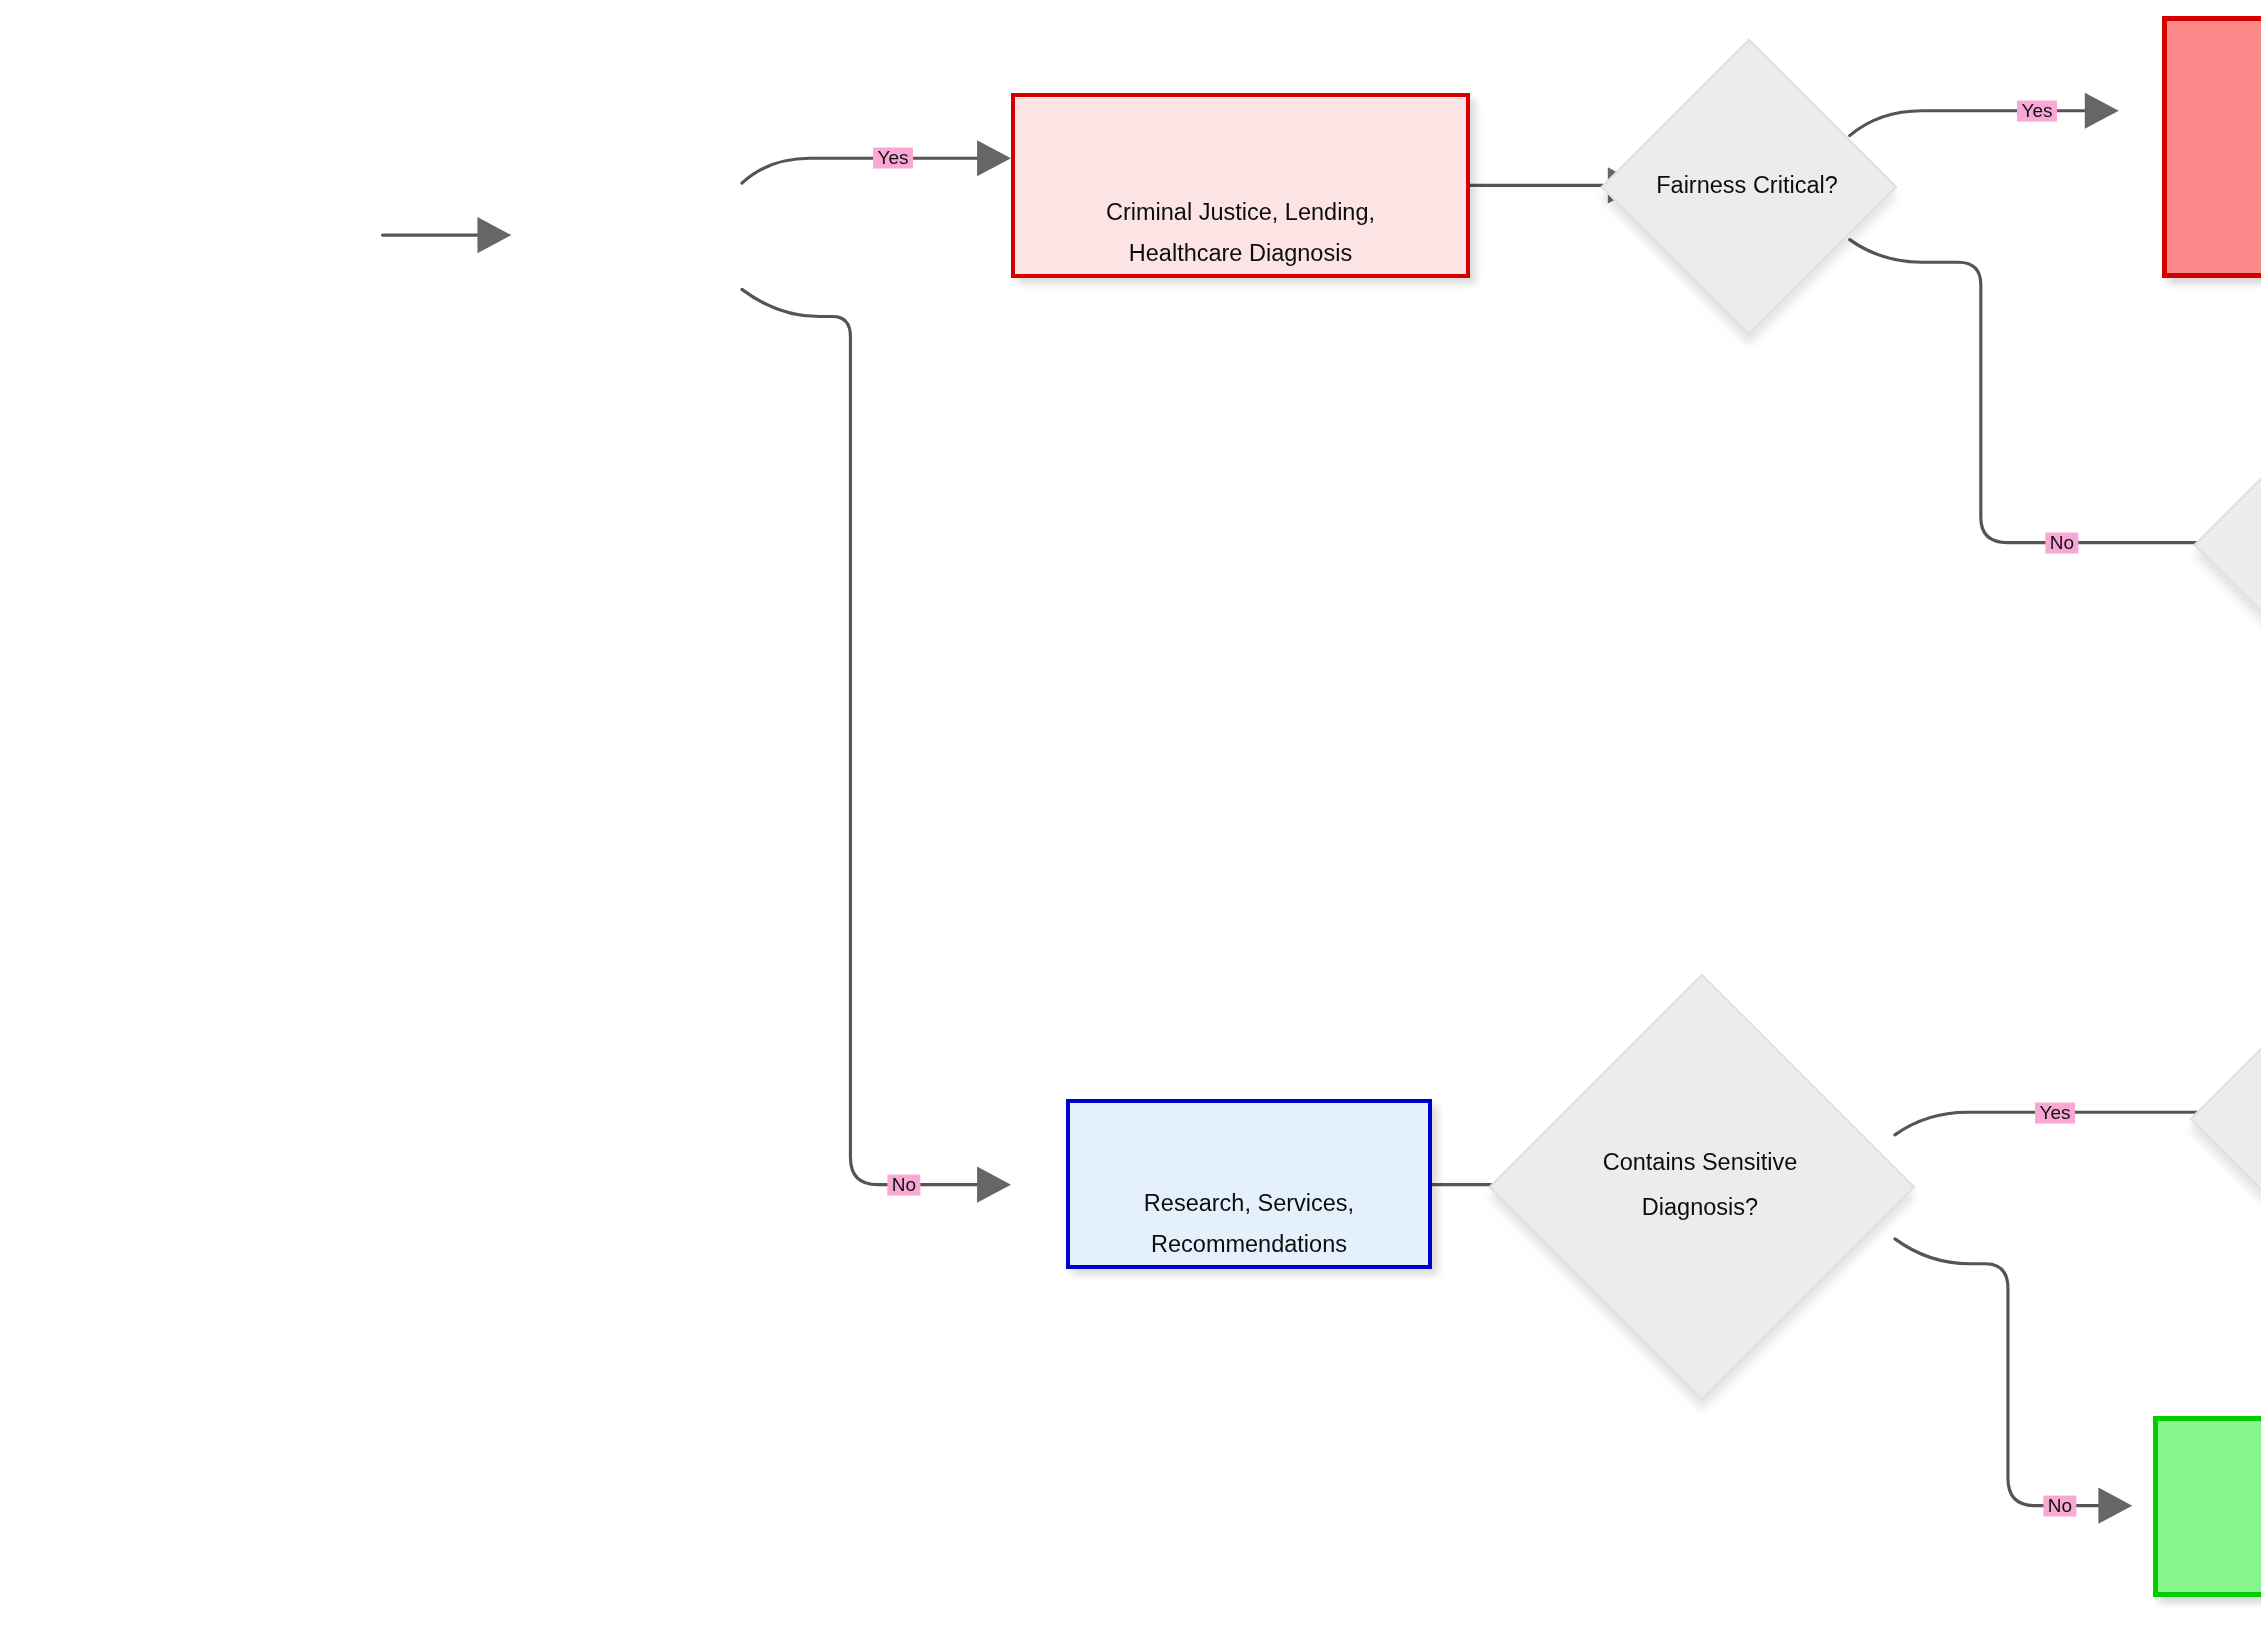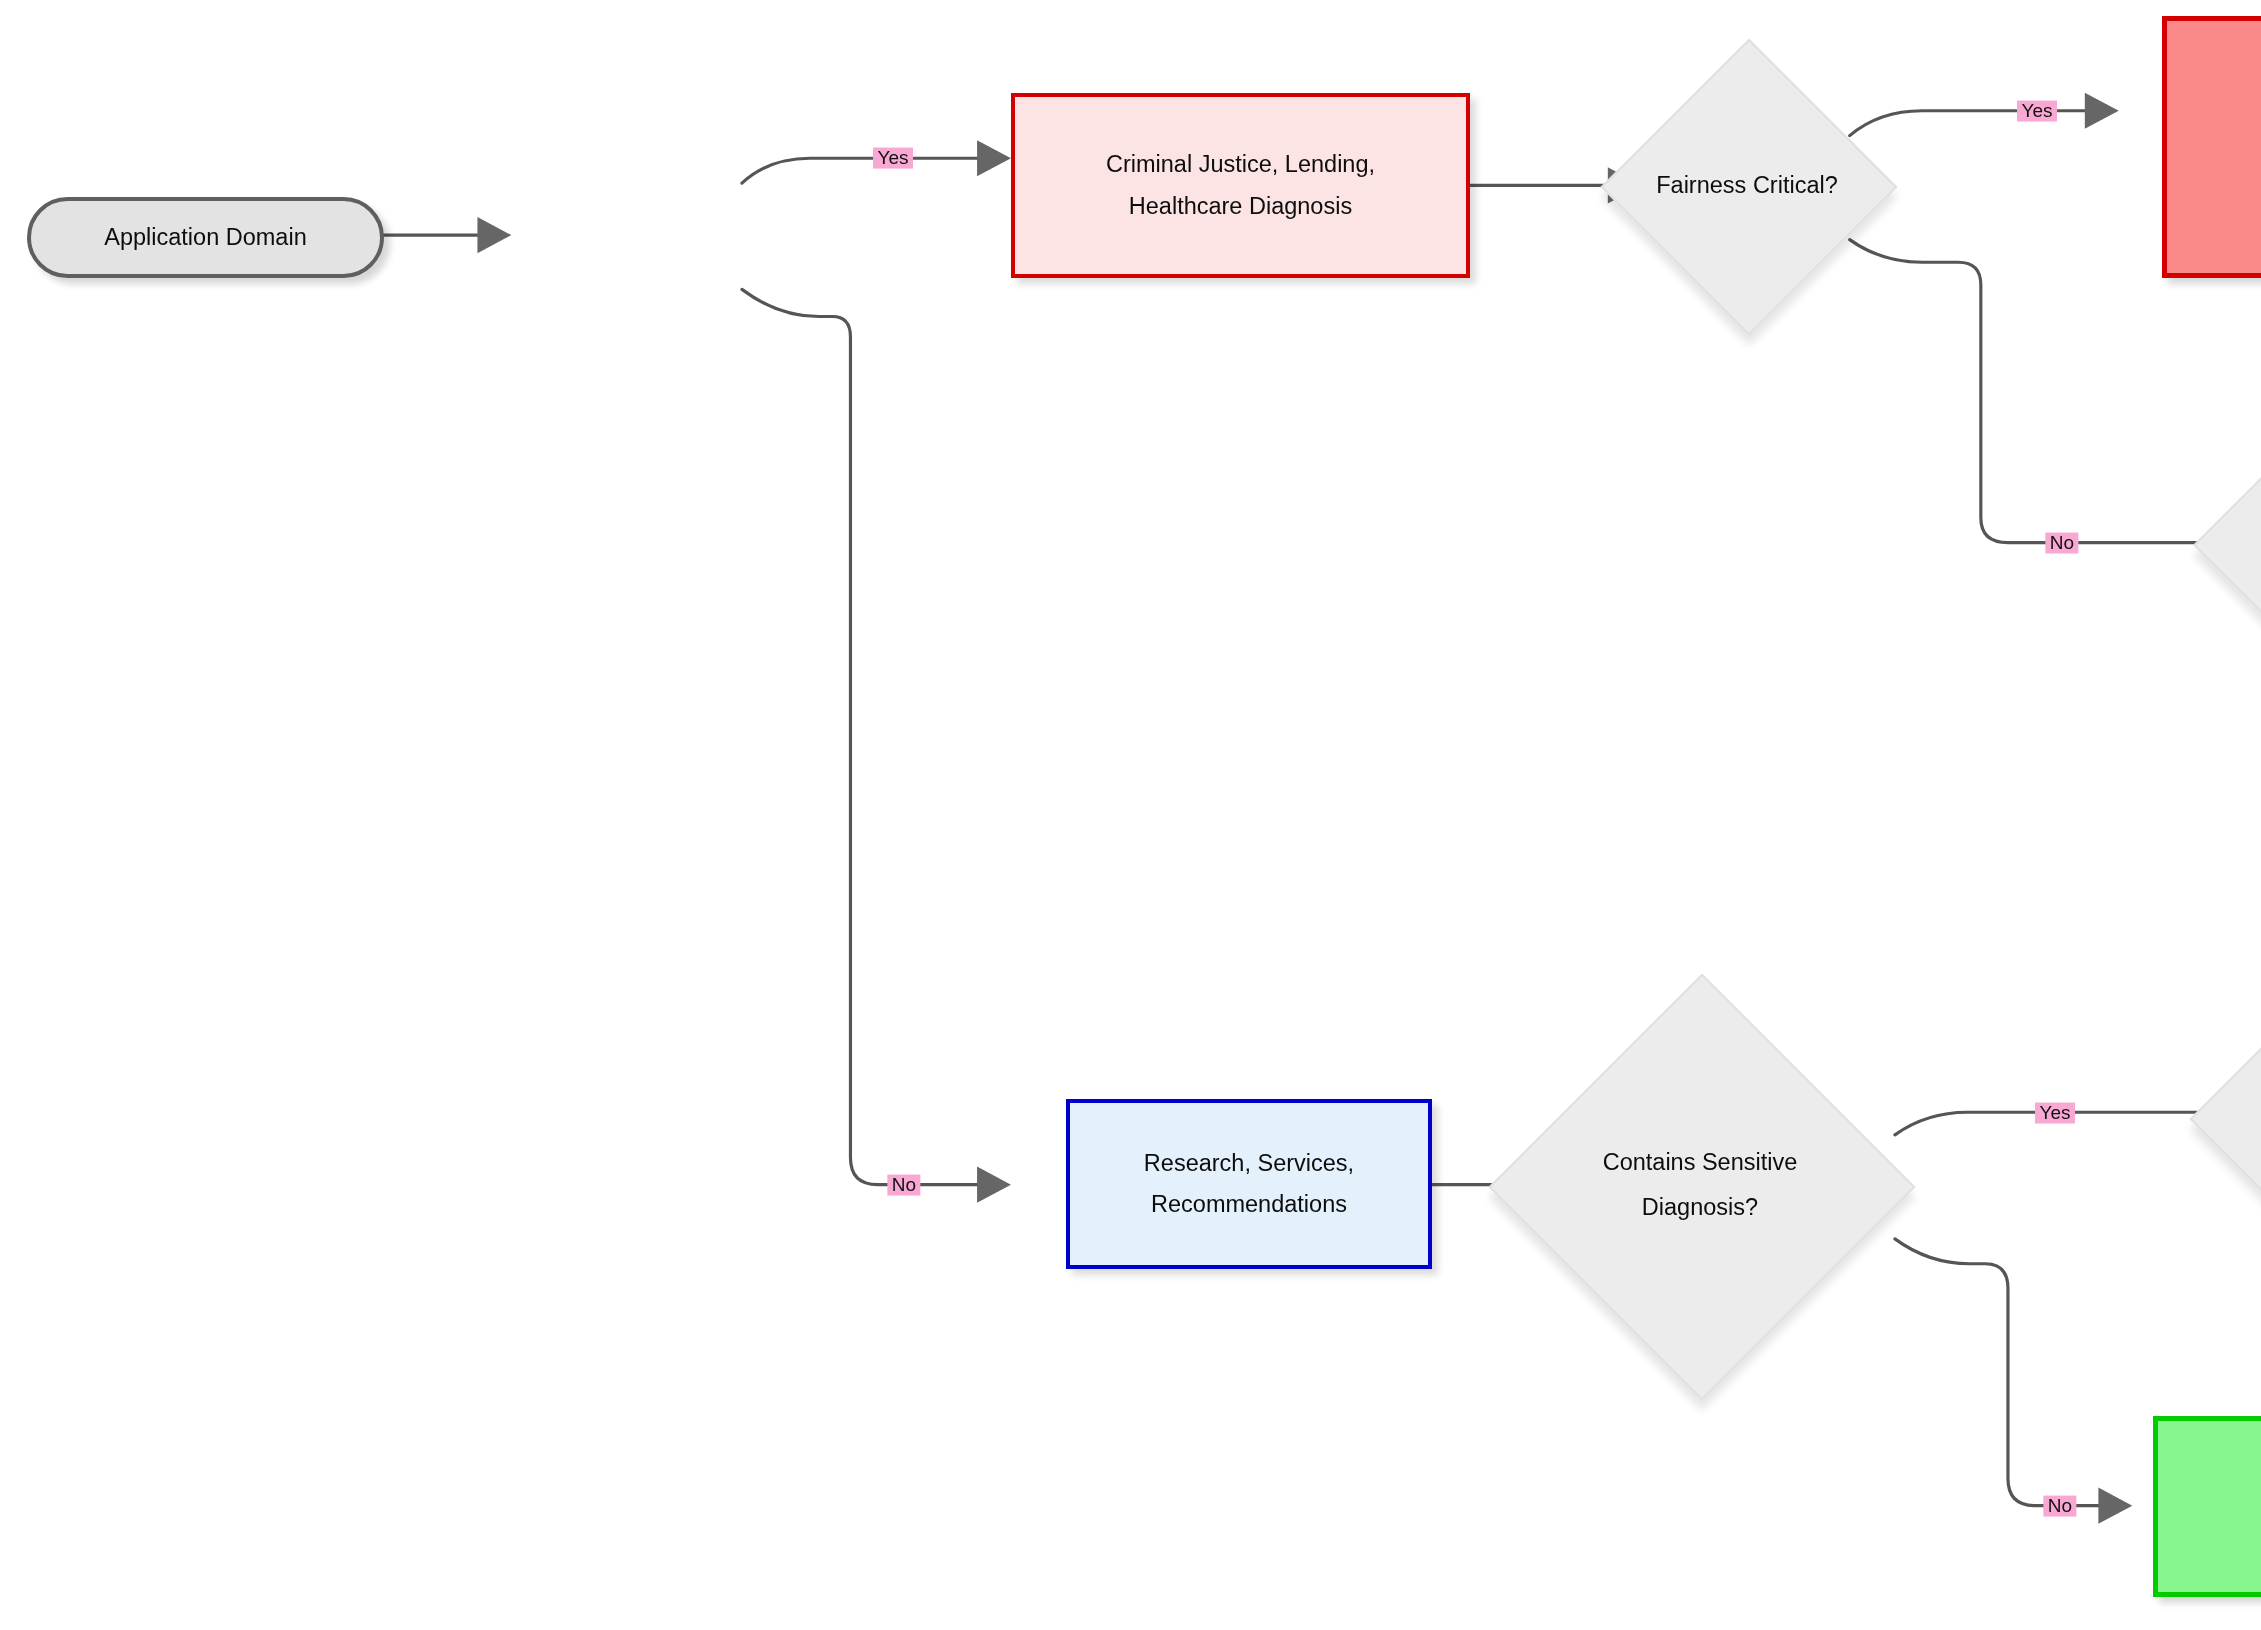--- a/index.html
+++ b/index.html
@@ -3,21 +3,21 @@
 <meta charset="utf-8">
 <title>Privacy-Fairness Decision Flowchart</title>
 <style>
   html,body{margin:0;padding:0;background:#ffffff;}
   body{font-family:"Liberation Sans","DejaVu Sans",sans-serif;}
   #canvas{position:relative;width:3434px;height:1630px;background:#ffffff;overflow:hidden;}
   svg#edges{position:absolute;left:0;top:0;width:3434px;height:1630px;overflow:visible;}
   .edge-path{fill:none;stroke:#555555;stroke-width:7;stroke-linecap:round;stroke-linejoin:round;}
   .arrow-head{fill:#666666;}
 
-  .node{position:absolute;box-sizing:border-box;display:flex;align-items:center;justify-content:center;text-align:center;}
+  .node{position:absolute;box-sizing:border-box;display:flex;align-items:flex-end;justify-content:center;text-align:center;}
   .node .lbl{display:block;width:100%;line-height:1.75;}
 
   
   .stadium{
     background:#E3E3E3;border:4.1px solid #5F5F5F;border-radius:181px;
     box-shadow:6.3px 6.3px 7.2px rgba(0,0,0,0.16);
     font-size:23.5px;color:#0d0d0d;
   }
 
   
@@ -91,23 +91,20 @@
     <path class="edge-path" d="M 4190 2740 Q 4265 2795 4355 2795 L 4390 2795 Q 4440 2795 4440 2850 L 4440 3270 Q 4440 3330 4500 3330 L 4640 3330"></path>
     <polygon class="arrow-head" points="4640,3290 4715,3330 4640,3370"></polygon>
 
     <path class="edge-path" d="M 5790 2340 Q 5865 2290 5960 2290 L 6305 2290"></path>
     <polygon class="arrow-head" points="6305,2250 6380,2290 6305,2330"></polygon>
 
     <path class="edge-path" d="M 5790 2580 Q 5870 2630 5960 2630 L 6020 2630 Q 6070 2630 6070 2685 L 6070 2885 Q 6070 2945 6130 2945 L 6305 2945"></path>
     <polygon class="arrow-head" points="6305,2905 6380,2945 6305,2985"></polygon>
   </svg>
 
-  <div class="node stadium" style="left:27px;top:197px;width:357px;height:81px;">
-    <span class="lbl">Application Domain</span>
-  </div>
 
 
   <div class="node rect rect-red" style="left:1011px;top:93px;width:459px;height:185px;">
     <div>
       <span class="lbl">Criminal Justice, Lending,</span>
       <span class="lbl">Healthcare Diagnosis</span>
     </div>
   </div>
 
   <div class="diamond-wrap" style="left:1644px;top:57px;width:206px;height:206px;transform:translate(0,25px);">

